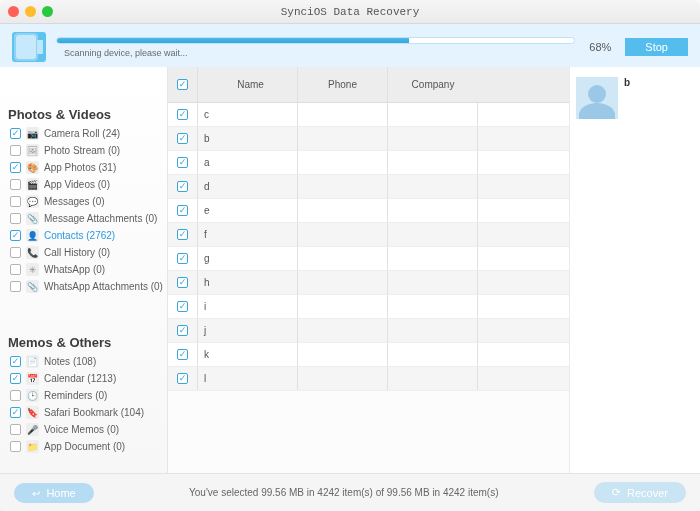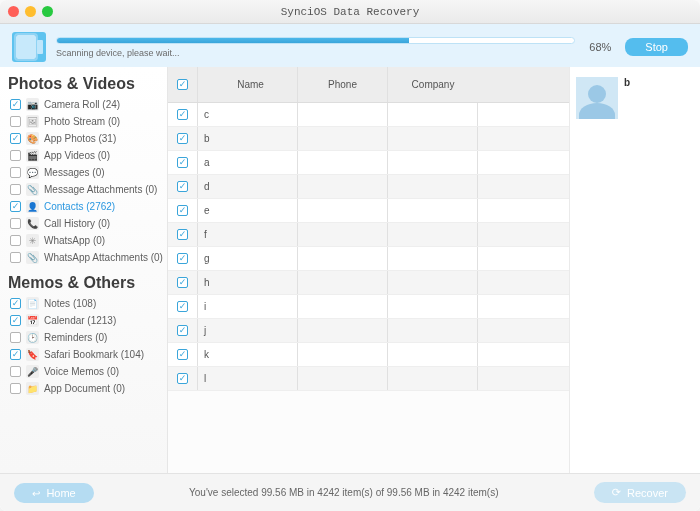--- a/index.html
+++ b/index.html
@@ -12,26 +12,26 @@
   .tl-yellow { background: #ffbd2e; }
   .tl-green { background: #28c940; }
   .titlebar-title { margin: 0 auto; font-size: 11px; color: #555; }
   .scanbar { background: #e4f3fd; padding: 8px 12px 5px 12px; display: flex; align-items: center; gap: 10px; }
   .device-icon { width: 34px; height: 30px; background: #5ec3ef; border-radius: 3px; position: relative; flex-shrink: 0; }
   .device-icon::before { content:""; position:absolute; left:4px; top:3px; width:20px; height:24px; background:#c7e9fb; border-radius:2px; outline:2px solid #8fd3f4; }
   .device-icon::after { content:""; position:absolute; right:3px; top:8px; width:6px; height:14px; background:#bfe6fb; border-radius:1px; }
   .scan-mid { flex: 1; }
   .progress-outer { height: 7px; background: #fff; border-radius: 4px; border:1px solid #bde2f6; overflow: hidden; }
   .progress-inner { height: 100%; background: linear-gradient(#4cb7ea,#3aa5da); }
-  .scan-status { font-size: 9px; color: #6b6b6b; margin-top: 4px; }
+  .scan-status { font-size: 9px; color: #6b6b6b; margin-top: 4px; margin-left: 8px; }
   .progress-pct { font-size: 11px; color: #5a5a5a; padding: 0 4px; }
-  .stop-btn { background: #54bdee; color: #fff; border: none; border-radius: 8px; padding: 3px 20px; font-size: 11px; cursor: pointer; }
+  .stop-btn { background: #54bdee; color: #fff; border: none; border-radius: 0; padding: 3px 20px; font-size: 11px; cursor: pointer; }
   .body { flex: 1; display: flex; overflow: hidden; }
   .sidebar { width: 168px; background: linear-gradient(#fff,#f7f7f7); border-right: 1px solid #e6e6e6; overflow-y: auto; padding-bottom: 6px; }
-  .sb-header { font-size: 16px; font-weight: 600; color: #3d3d3d; padding: 8px 8px 3px 8px; }
+  .sb-header { font-size: 13px; font-weight: 600; color: #3d3d3d; padding: 8px 8px 3px 8px; margin-top: 32px; }
   .sb-item { display: flex; align-items: center; gap: 5px; padding: 2px 8px 2px 10px; font-size: 10px; color: #5e5e5e; white-space: nowrap; cursor: pointer; }
   .sb-item.active { color: #2a97e0; }
   .chk { width: 11px; height: 11px; border: 1px solid #b4b4b4; background: #fff; flex-shrink: 0; display:inline-flex; align-items:center; justify-content:center; border-radius:2px; }
   .chk.checked { border-color:#3aa5da; background:#fff; }
   .chk.checked::before { content:"✓"; font-size:9px; color:#3aa5da; line-height:1; }
   .sb-icon { width: 13px; height: 13px; display:inline-flex; align-items:center; justify-content:center; font-size:9px; color:#8c8c8c; background:#eee; border-radius:2px; flex-shrink:0; }
   .main { flex: 1; display: flex; overflow: hidden; background:#fff; }
   .table-wrap { flex:1; border-right:1px solid #eaeaea; display:flex; flex-direction:column; overflow:hidden; background:#fcfcfc; }
   .thead { display:flex; background:#ededed; border-bottom:1px solid #ddd; height:36px; align-items:stretch; }
   .th, .td { border-right: 1px solid #e0e0e0; display:flex; align-items:center; font-size:10px; color:#555; overflow:hidden; }

